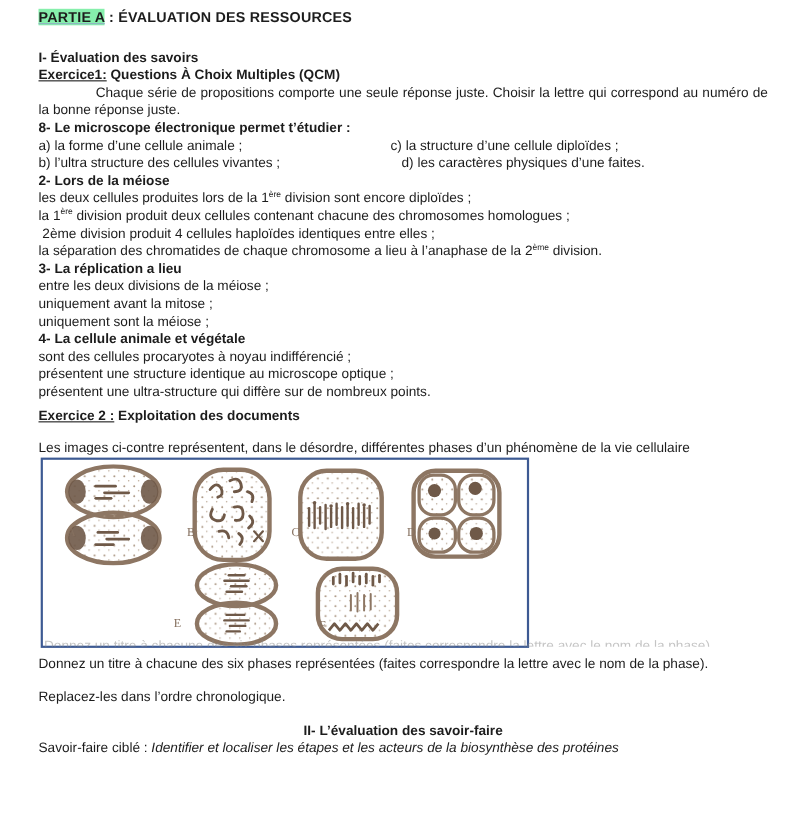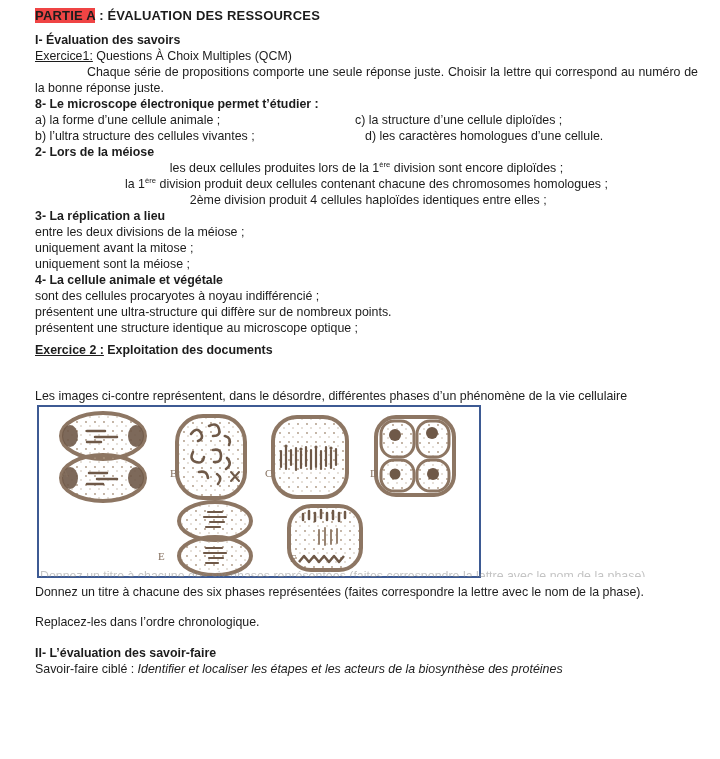--- a/index.html
+++ b/index.html
@@ -2,52 +2,52 @@
 <html><head>
 <meta charset="utf-8">
 <style>
   html,body{margin:0;padding:0;}
   body{
     width:720px;height:759px;overflow:hidden;background:#ffffff;
     font-family:"Liberation Sans",sans-serif;color:#1c1c1c;
   }
   .page{padding:8px 22px 0 35px;font-size:12.4px;line-height:16px;}
   .line{min-height:16px;}
-  .keep-ws{white-space:pre-wrap;text-align:center;}
-  .b{font-weight:normal;}
+  .keep-ws{white-space:pre-wrap;}
+  .b{font-weight:bold;}
   .doc-title{font-weight:bold;font-size:13px;letter-spacing:.2px;}
-  .title-part{text-decoration-color:#8fb0c4;background:#ef4444;}
+  .title-part{text-decoration:underline;text-decoration-color:#8fb0c4;background:#86efac;}
   .u-dark{text-decoration:underline;}
-  .h-savoirs{font-weight:bold;margin-top:8px;}
+  .h-savoirs{font-weight:bold;margin-top:20px;}
   .intro-para{margin:0;text-align:justify;text-indent:52px;width:663px;}
   .q-title{font-weight:bold;}
   .opt-row{display:flex;}
   .opt-left{width:320px;flex:0 0 320px;}
   .opt-row.row2 .opt-right{margin-left:10px;}
   sup{font-size:.62em;vertical-align:super;line-height:0;}
   .ex2-head{margin-top:6px;font-weight:bold;}
-  .images-intro{margin-top:30px;}
+  .images-intro{margin-top:13px;}
   .figure-wrap{position:relative;width:663px;height:173px;margin-top:1px;}
   .figure-box{
     position:absolute;left:2px;top:0;width:444px;height:173px;
     border:2px solid #3d5a93;box-sizing:border-box;background:#fff;
   }
   .cell{position:absolute;}
   .cell svg{display:block;}
   .fig-label{
     position:absolute;font-family:"Liberation Serif",serif;font-size:11px;
     line-height:12px;color:#85705f;
   }
   .ghost{
     position:absolute;left:5px;top:165px;width:655px;height:7px;overflow:hidden;
     color:#8a8a8a;opacity:.5;font-size:12.4px;line-height:13px;white-space:nowrap;
   }
   .q-after1{margin-top:6px;}
   .q-after2{margin-top:14px;}
-  .h-savoirfaire{font-weight:bold;margin-top:15px;}
+  .h-savoirfaire{font-weight:bold;margin-top:15px;text-align:center;}
   .italic{font-style:italic;}
 </style>
 </head>
 <body>
 
 <div class="page">
 
   <div class="doc-title"><span class="title-part">PARTIE A</span><span> : ÉVALUATION DES RESSOURCES</span></div>
 
   <div class="h-savoirs line">I- Évaluation des savoirs</div>
@@ -57,37 +57,38 @@
   <p class="intro-para">Chaque série de propositions comporte une seule réponse juste. Choisir la lettre qui correspond au numéro de la bonne réponse juste.</p>
 
   <div class="q-title line">8- Le microscope électronique permet t’étudier :</div>
 
   <div class="opt-row row1">
     <span class="opt-left">a) la forme d’une cellule animale ;</span>
     <span class="opt-right">c) la structure d’une cellule diploïdes ;</span>
   </div>
   <div class="opt-row row2">
     <span class="opt-left">b) l’ultra structure des cellules vivantes ;</span>
-    <span class="opt-right">d) les caractères homologues d’une cellule.</span>
+    <span class="opt-right">d) les caractères physiques d’une faites.</span>
   </div>
 
   <div class="q-title line">2- Lors de la méiose</div>
   <div class="line keep-ws"><span>les deux cellules produites lors de la 1</span><sup>ère</sup><span> division sont encore diploïdes ;</span></div>
   <div class="line keep-ws"><span>la 1</span><sup>ère</sup><span> division produit deux cellules contenant chacune des chromosomes homologues ;</span></div>
   <div class="line keep-ws"><span> 2ème division produit 4 cellules haploïdes identiques entre elles ;</span><sup></sup><span></span></div>
+  <div class="line keep-ws"><span>la séparation des chromatides de chaque chromosome a lieu à l’anaphase de la 2</span><sup>ème</sup><span> division.</span></div>
 
   <div class="q-title line">3- La réplication a lieu</div>
   <div class="line">entre les deux divisions de la méiose ;</div>
   <div class="line">uniquement avant la mitose ;</div>
   <div class="line">uniquement sont la méiose ;</div>
 
   <div class="q-title line">4- La cellule animale et végétale</div>
   <div class="line">sont des cellules procaryotes à noyau indifférencié ;</div>
+  <div class="line">présentent une structure identique au microscope optique ;</div>
   <div class="line">présentent une ultra-structure qui diffère sur de nombreux points.</div>
-  <div class="line">présentent une structure identique au microscope optique ;</div>
 
   <div class="ex2-head line"><span class="u-dark">Exercice 2 :</span><span> Exploitation des documents</span></div>
 
   <div class="images-intro line">Les images ci-contre représentent, dans le désordre, différentes phases d’un phénomène de la vie cellulaire</div>
 
   <div class="figure-wrap">
     <div class="figure-box">
 
       <div class="cell" style="left:18px;top:4px;">
         <svg width="92" height="92" viewBox="0 0 92 92">

